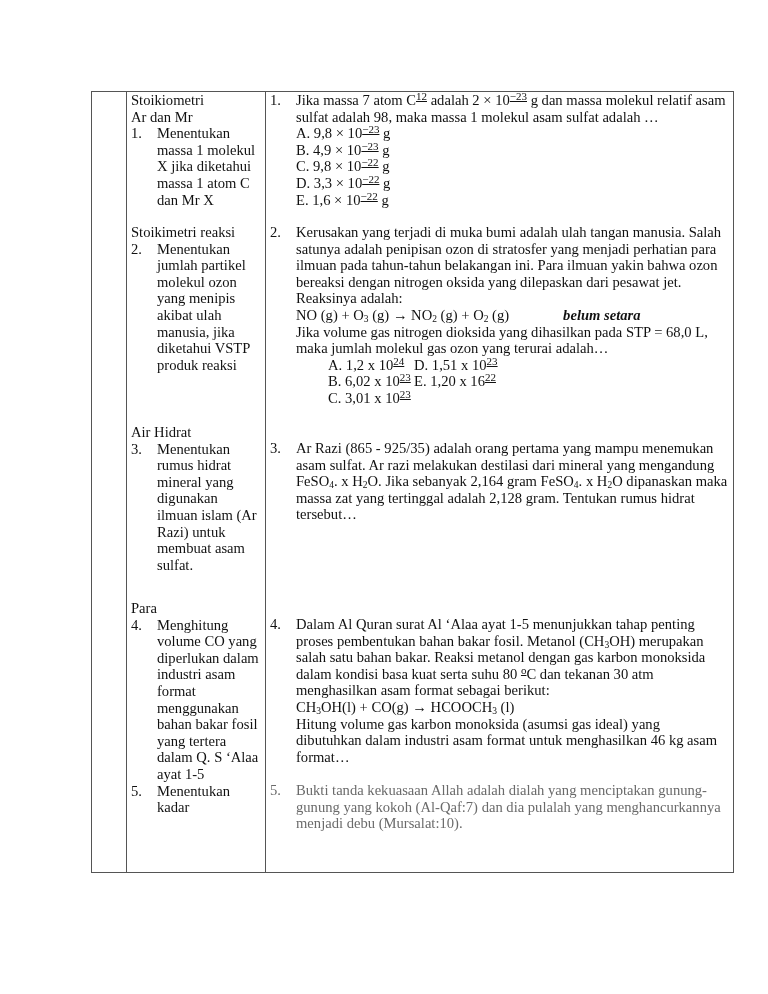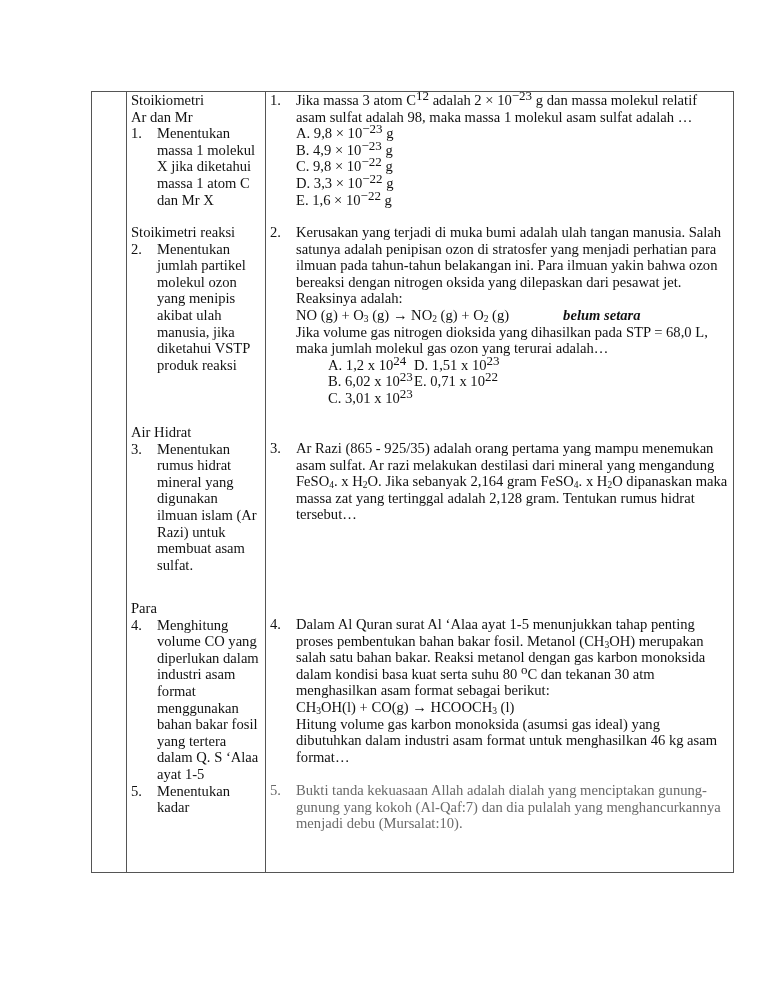--- a/index.html
+++ b/index.html
@@ -23,21 +23,21 @@
   col.c-no { width: 35px; }
   col.c-ind { width: 139px; }
   col.c-soal { width: 468px; }
   th.h-no { text-align: center; }
   td.body-cell { height: 780px; }
   .ind-block { margin-bottom: 16.6px; }
   .num-item { display: flex; }
   .num-item .n { width: 26px; flex: 0 0 26px; }
   .num-item .t { flex: 1; }
   .q-block { margin-bottom: 16.6px; }
-  sup { font-size: 13px; line-height: 0; vertical-align: 5px; }
+  sup { font-size: 11px; line-height: 0; vertical-align: 5px; text-decoration: underline; }
   sub { font-size: 9.5px; line-height: 0; vertical-align: -2px; }
   .opt2 { display: flex; padding-left: 32px; }
   .opt2 .a { width: 86px; }
   .gray { color: #6a6a6a; }
   .bi { font-weight: bold; font-style: italic; margin-left: 54px; }
 </style>
 </head>
 <body>
 
 <table class="soal">
@@ -84,42 +84,42 @@
           <span class="t">Menentukan kadar</span>
         </div>
       </div>
     </td>
 
     <td>
 
       <div class="num-item q-block" style="height:116px;margin-bottom:16px;">
         <span class="n">1.</span>
         <div class="t">
-          <div><span>Jika massa 3 atom C</span><sup>12</sup><span> adalah 2 × 10</span><sup>−23</sup><span> g dan massa molekul relatif asam sulfat adalah 98, maka massa 1 molekul asam sulfat adalah …</span></div>
+          <div><span>Jika massa 7 atom C</span><sup>12</sup><span> adalah 2 × 10</span><sup>−23</sup><span> g dan massa molekul relatif asam sulfat adalah 98, maka massa 1 molekul asam sulfat adalah …</span></div>
           <div><span>A. 9,8 × 10</span><sup>−23</sup><span> g</span></div>
           <div><span>B. 4,9 × 10</span><sup>−23</sup><span> g</span></div>
           <div><span>C. 9,8 × 10</span><sup>−22</sup><span> g</span></div>
           <div><span>D. 3,3 × 10</span><sup>−22</sup><span> g</span></div>
           <div><span>E. 1,6 × 10</span><sup>−22</sup><span> g</span></div>
         </div>
       </div>
 
       <div class="num-item" style="height:184px;margin-bottom:32px;">
         <span class="n">2.</span>
         <div class="t">
           <div>Kerusakan yang terjadi di muka bumi adalah ulah tangan manusia. Salah satunya adalah penipisan ozon di stratosfer yang menjadi perhatian para ilmuan pada tahun-tahun belakangan ini. Para ilmuan yakin bahwa ozon bereaksi dengan nitrogen oksida yang dilepaskan dari pesawat jet. Reaksinya adalah:</div>
           <div><span>NO (g) + O</span><sub>3</sub><span> (g) → NO</span><sub>2</sub><span> (g) + O</span><sub>2</sub><span> (g)</span><span class="bi">belum setara</span></div>
           <div>Jika volume gas nitrogen dioksida yang dihasilkan pada STP = 68,0 L, maka jumlah molekul gas ozon yang terurai adalah…</div>
           <div class="opt2">
             <span class="a"><span>A.  1,2 x 10</span><sup>24</sup></span>
             <span><span>D. 1,51 x 10</span><sup>23</sup></span>
           </div>
           <div class="opt2">
             <span class="a"><span>B.  6,02 x 10</span><sup>23</sup></span>
-            <span><span>E. 0,71 x 10</span><sup>22</sup></span>
+            <span><span>E. 1,20 x 16</span><sup>22</sup></span>
           </div>
           <div class="opt2">
             <span class="a"><span>C.  3,01 x 10</span><sup>23</sup></span>
           </div>
         </div>
       </div>
 
       <div class="num-item" style="height:160px;margin-bottom:16px;">
         <span class="n">3.</span>
         <div class="t"><span>Ar Razi (865 - 925/35) adalah orang pertama yang mampu menemukan asam sulfat. Ar razi melakukan destilasi dari mineral yang mengandung FeSO</span><sub>4</sub><span>. x H</span><sub>2</sub><span>O. Jika sebanyak 2,164 gram FeSO</span><sub>4</sub><span>. x H</span><sub>2</sub><span>O dipanaskan maka massa zat yang tertinggal adalah 2,128 gram. Tentukan rumus hidrat tersebut…</span></div>

